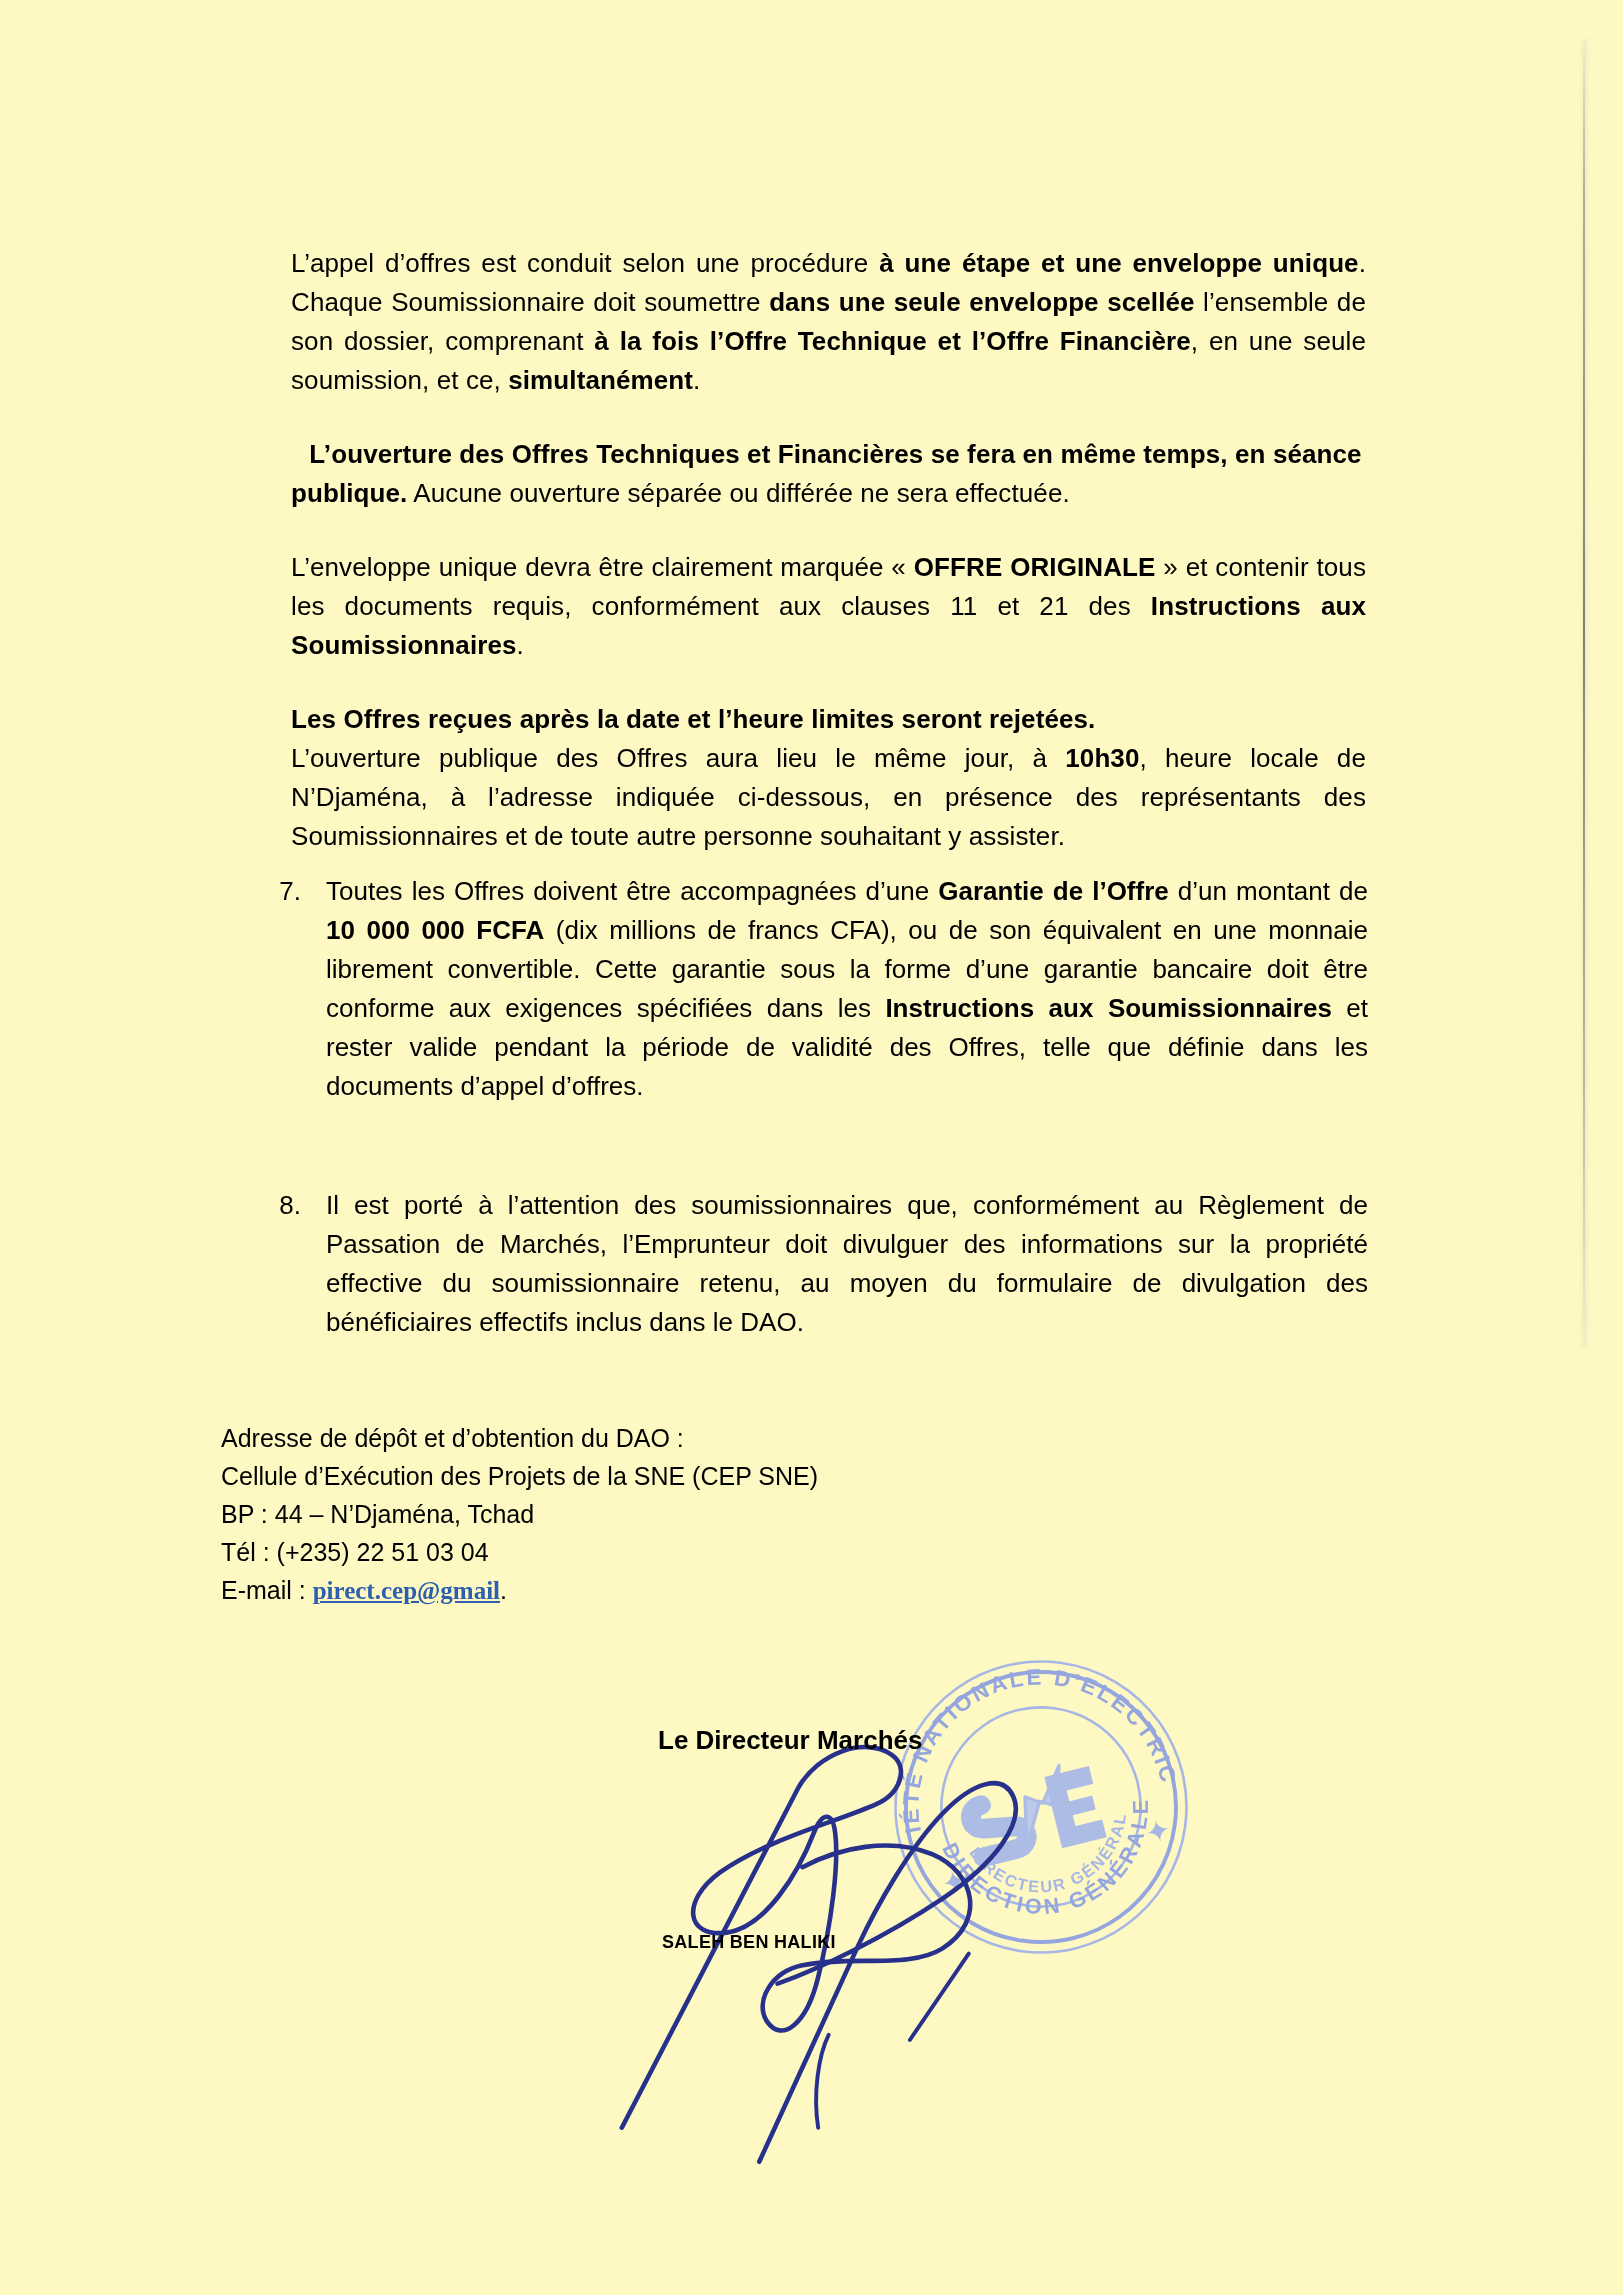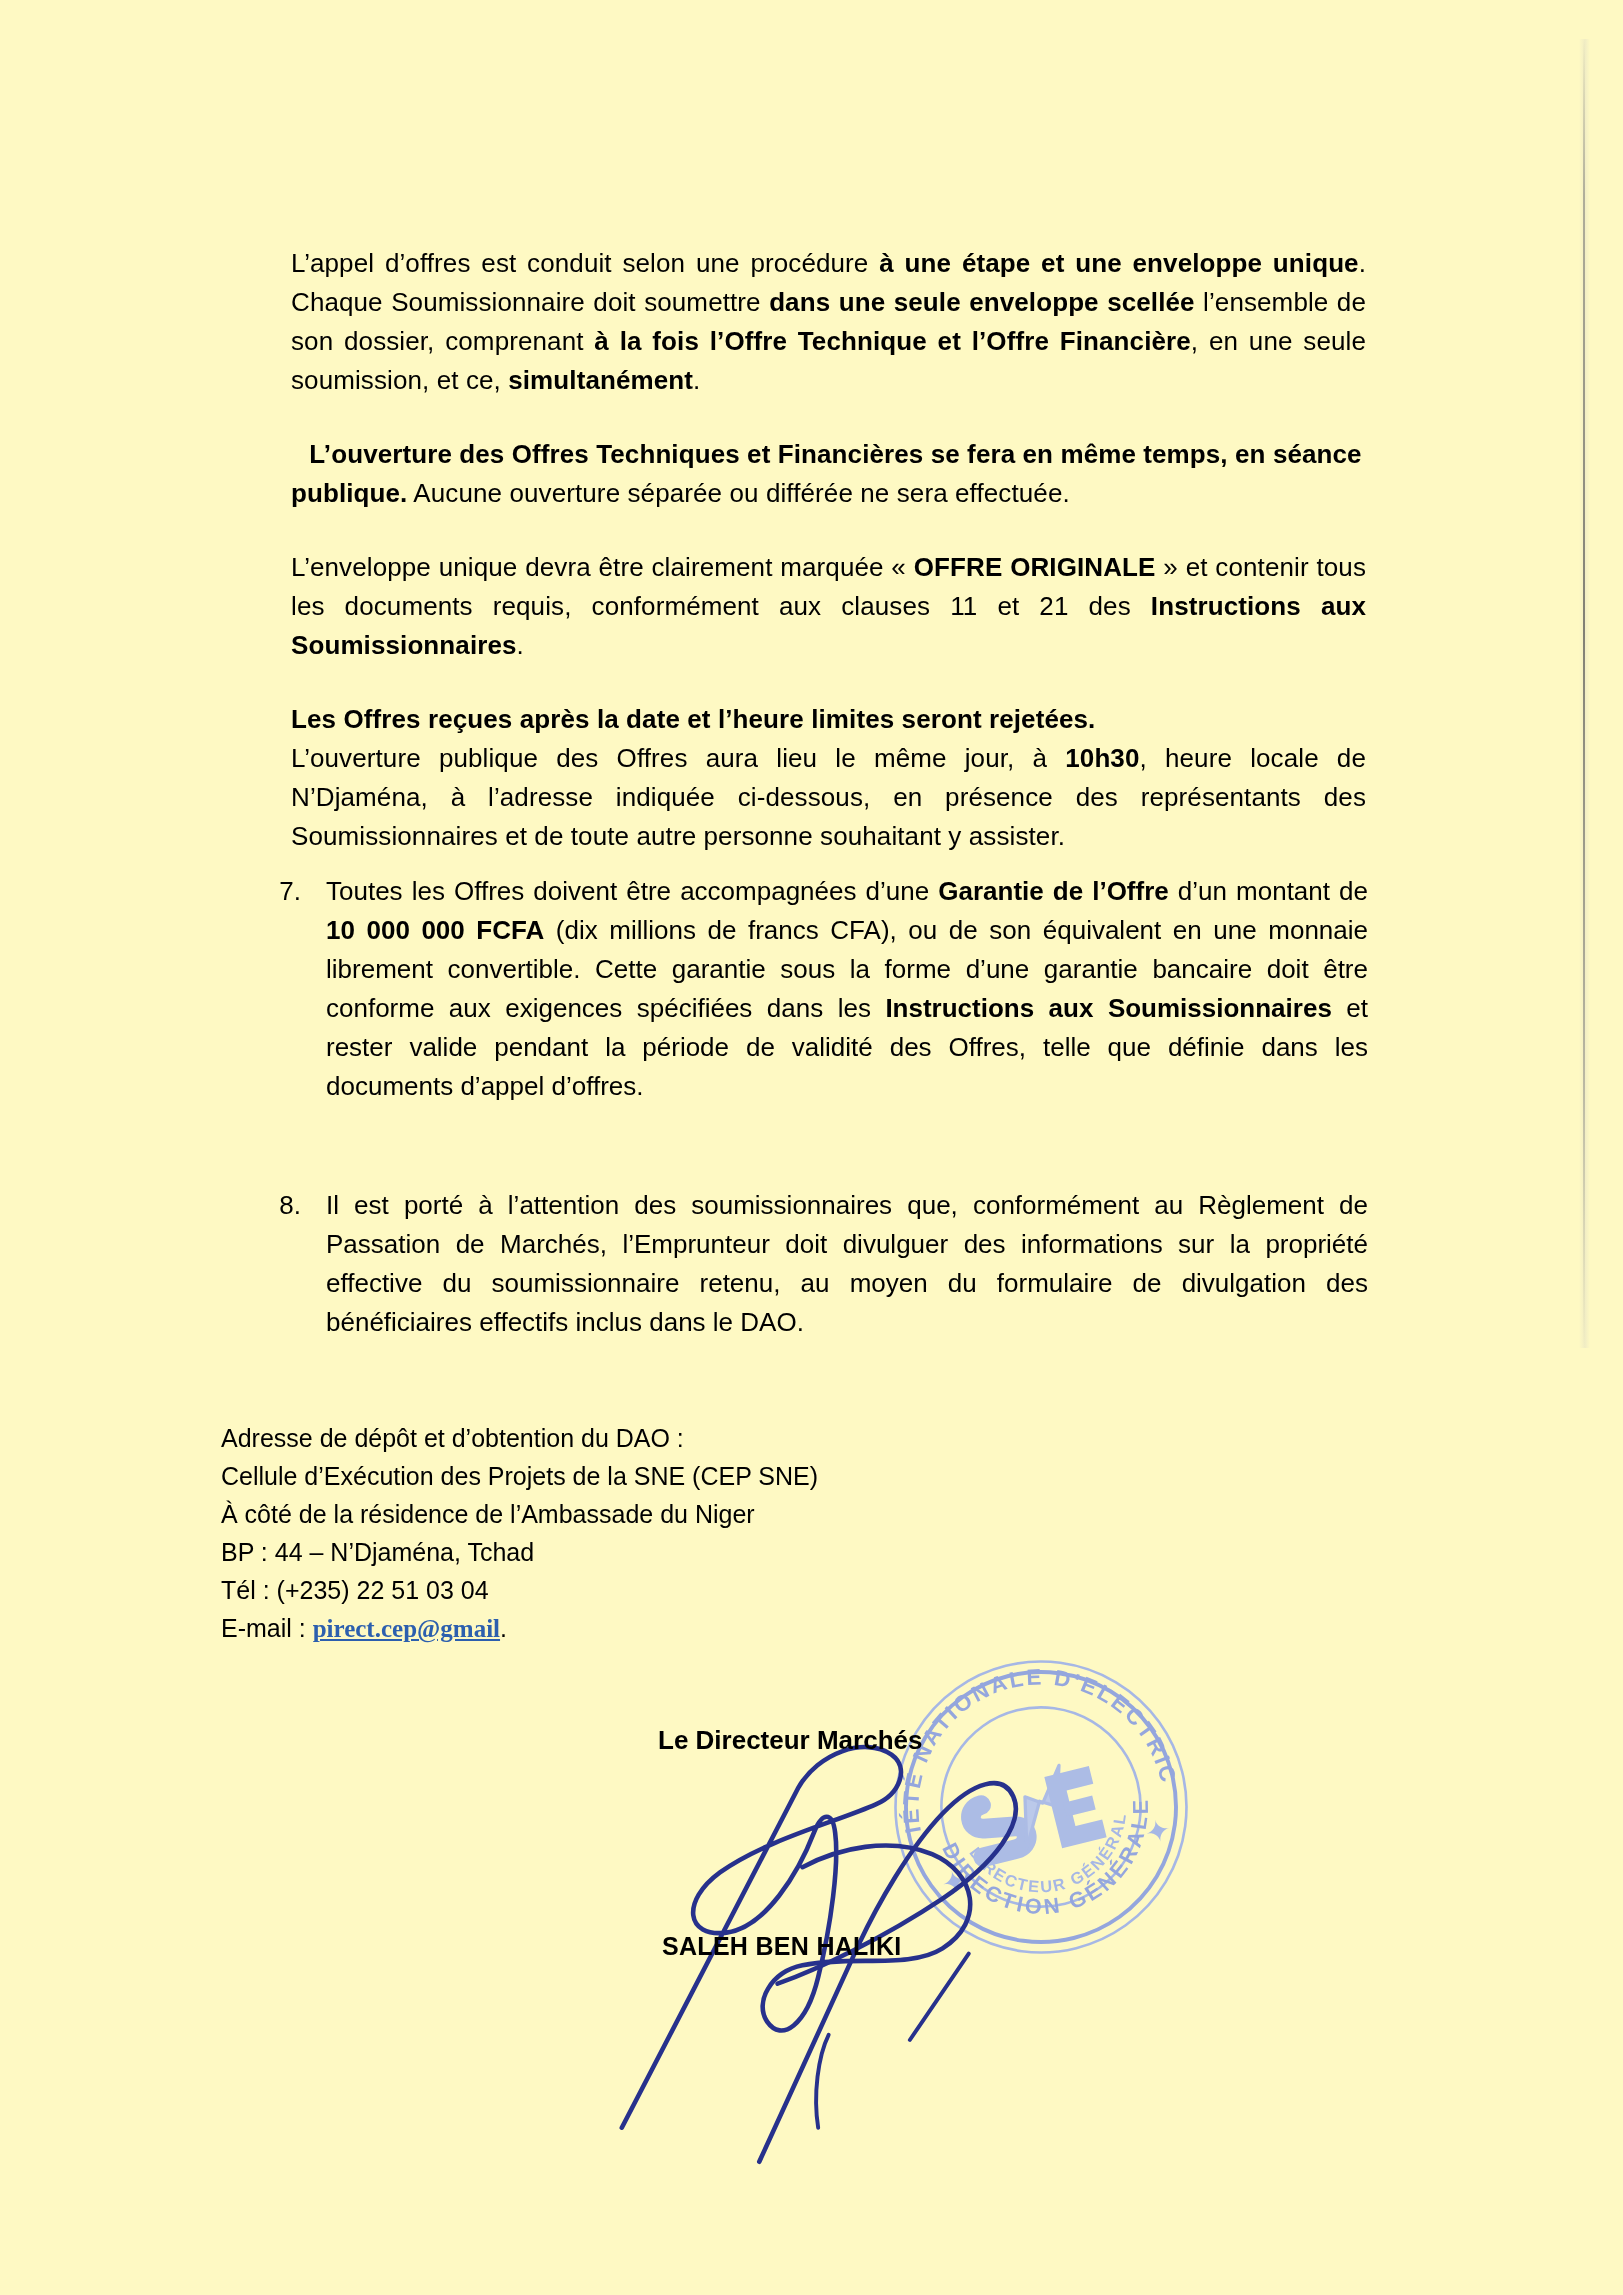--- a/index.html
+++ b/index.html
@@ -120,21 +120,21 @@
     font-size: 26px;
     font-weight: 700;
     color: #000000;
     white-space: nowrap;
     z-index: 5;
   }
   .sig-name {
     position: absolute;
     left: 662px;
     top: 1932px;
-    font-size: 25px;
+    font-size: 18px;
     font-weight: 700;
     color: #000000;
     white-space: nowrap;
     letter-spacing: 0.3px;
     z-index: 5;
   }
 
   .stamp-wrap {
     position: absolute;
     left: 887px;
@@ -183,21 +183,20 @@
     <div class="list-item li8">
       <span class="li-num">8.</span>
       <div class="li-body">
         <span><span>Il est porté à l’attention des soumissionnaires que, conformément au   Règlement de Passation de Marchés, l’Emprunteur doit divulguer des informations sur la propriété effective du soumissionnaire retenu, au moyen du formulaire de divulgation des bénéficiaires effectifs inclus dans le DAO.</span></span>
       </div>
     </div>
 
     <div class="address">
       <div>Adresse de dépôt et d’obtention du DAO :</div>
       <div>Cellule d’Exécution des Projets de la SNE (CEP SNE)</div>
-      <div>À côté de la résidence de l’Ambassade du Niger</div>
       <div>BP : 44 – N’Djaména, Tchad</div>
       <div>Tél : (+235) 22 51 03 04</div>
       <div>
         <span class="email-label">E-mail : </span><a class="email-link" href="#">pirect.cep@gmail</a><span>.</span>
       </div>
     </div>
 
     <div class="stamp-wrap">
       <svg width="308" height="308" viewBox="0 0 470 470">
         <defs>

